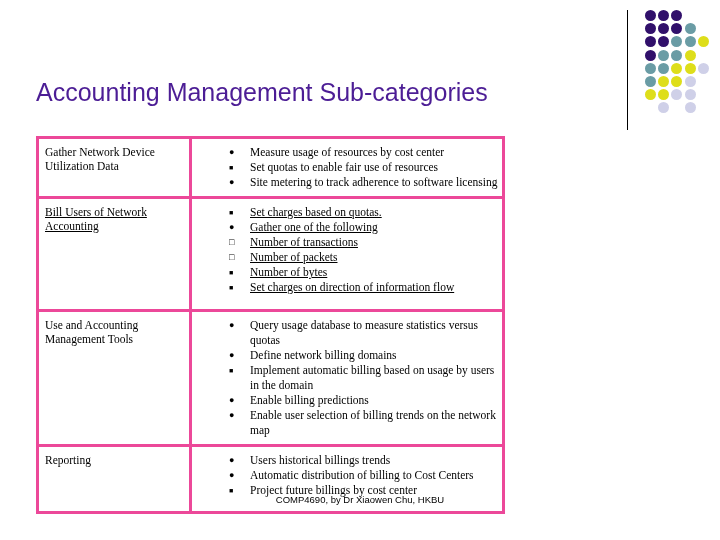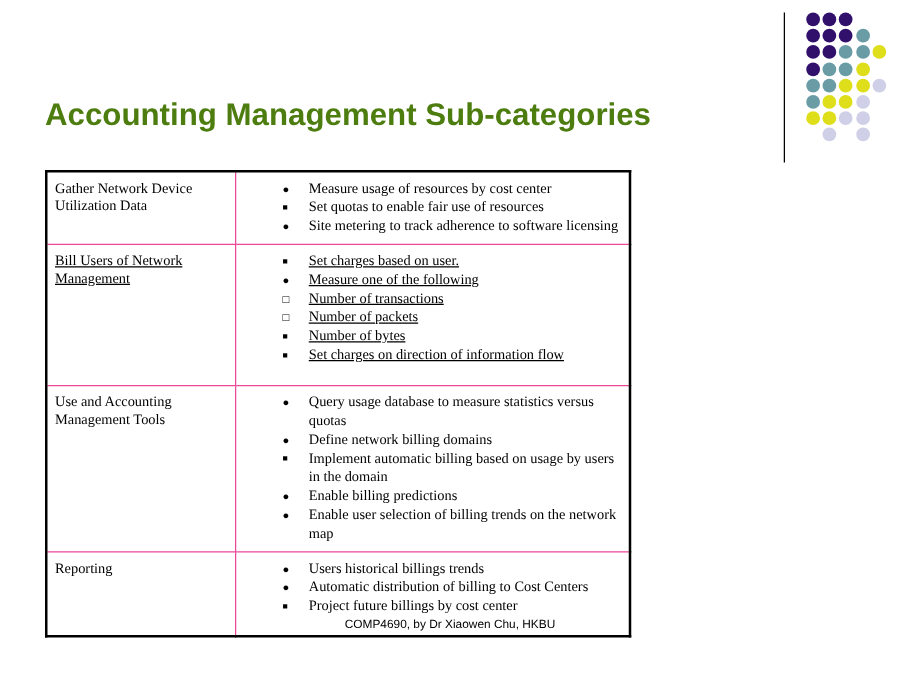--- a/index.html
+++ b/index.html
@@ -41,38 +41,38 @@
   }
 
   
   #slide-title {
     position: absolute;
     left: 36px;
     top: 78px;
     width: 560px;
     font-family: "Liberation Sans", sans-serif;
     font-size: 25px;
-    font-weight: bold;
-    color: #4d7c0f;
+    font-weight: normal;
+    color: #4c1d95;
     letter-spacing: 0px;
     white-space: nowrap;
   }
 
   
   #content-table {
     position: absolute;
     left: 36px;
     top: 136px;
     width: 469px;
     border-collapse: collapse;
     table-layout: fixed;
     border: 2px solid #000000;
   }
   #content-table td {
-    border: 1px solid #ec4899;
+    border: 3px solid #ec4899;
     padding: 0;
     vertical-align: top;
   }
   #content-table td.cat-cell {
     width: 138px;
     padding: 6px 6px 6px 6px;
   }
   #content-table td.items-cell {
     padding: 6px 4px 6px 0px;
   }
@@ -178,26 +178,26 @@
         <td class="items-cell">
           <ul class="bullets">
             <li><span class="bullet-mark bullet-round">●</span><span>Measure usage of resources by cost center</span></li>
             <li><span class="bullet-mark bullet-square">■</span><span>Set quotas to enable fair use of resources</span></li>
             <li><span class="bullet-mark bullet-round">●</span><span>Site metering to track adherence to software licensing</span></li>
           </ul>
         </td>
       </tr>
       <tr style="height: 113px; text-decoration: underline;">
         <td class="cat-cell">
-          <div class="cat-text"><span>Bill Users of Network</span><span class="l2">Management</span></div>
-        </td>
-        <td class="items-cell">
-          <ul class="bullets">
-            <li><span class="bullet-mark bullet-square">■</span><span>Set charges based on user.</span></li>
-            <li><span class="bullet-mark bullet-round">●</span><span>Measure one of the following</span></li>
+          <div class="cat-text"><span>Bill Users of Network</span><span class="l2">Accounting</span></div>
+        </td>
+        <td class="items-cell">
+          <ul class="bullets">
+            <li><span class="bullet-mark bullet-square">■</span><span>Set charges based on quotas.</span></li>
+            <li><span class="bullet-mark bullet-round">●</span><span>Gather one of the following</span></li>
             <li><span class="bullet-mark bullet-hollow">□</span><span>Number of transactions</span></li>
             <li><span class="bullet-mark bullet-hollow">□</span><span>Number of packets</span></li>
             <li><span class="bullet-mark bullet-square">■</span><span>Number of bytes</span></li>
             <li><span class="bullet-mark bullet-square">■</span><span>Set charges on direction of information flow</span></li>
           </ul>
         </td>
       </tr>
       <tr style="height: 114px; margin-left: 44px;">
         <td class="cat-cell">
           <div class="cat-text"><span>Use and Accounting</span><span class="l2">Management Tools</span></div>

